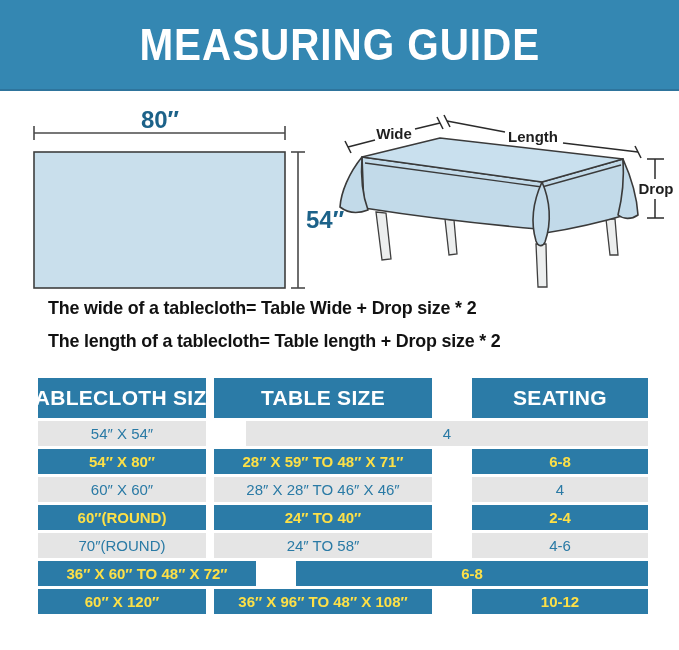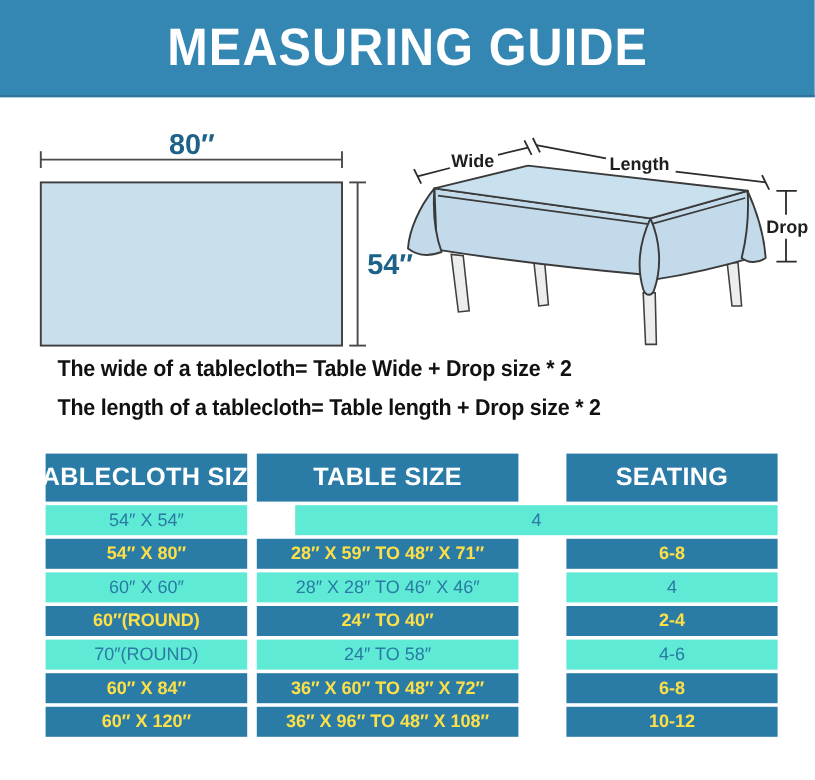--- a/index.html
+++ b/index.html
@@ -8,21 +8,21 @@
     width: 679px; height: 650px;
     position: relative;
     background: #ffffff;
     font-family: "Liberation Sans", sans-serif;
     overflow: hidden;
   }
 
   
   .banner {
     position: absolute; left: 0; top: 0;
-    width: 679px; height: 81px;
+    width: 679px; height: 91px;
     background: #3487b2;
     border-bottom: 2px solid #2e749c;
     display: flex; align-items: center; justify-content: center;
   }
   .banner-title {
     color: #ffffff;
     font-size: 44px;
     font-weight: bold;
     letter-spacing: 1px;
     transform: scaleX(0.92);
@@ -67,21 +67,21 @@
   .c3 { flex: 1; margin-left: 32px; }
   .th {
     height: 40px;
     background: #2b7ba7;
     color: #ffffff;
     font-size: 21px;
     font-weight: bold;
     letter-spacing: 0.3px;
   }
   .td { height: 25px; font-size: 15px; }
-  .trow.light .td { background: #5eead4; color: #2a7aa5; font-weight: normal; }
+  .trow.light .td { background: #e5e5e5; color: #2a7aa5; font-weight: normal; }
   .trow.dark  .td { background: #2b7ba7; color: #fde047; font-weight: bold; }
 </style>
 </head>
 <body>
 
 <div class="banner">
   <div class="banner-title">MEASURING GUIDE</div>
 </div>
 
 <svg class="flat-svg" width="330" height="205" viewBox="0 0 330 205">
@@ -182,21 +182,20 @@
     <div class="cell td c1">60″(ROUND)</div>
     <div class="cell td c2">24″ TO 40″</div>
     <div class="cell td c3">2-4</div>
   </div>
   <div class="trow light">
     <div class="cell td c1">70″(ROUND)</div>
     <div class="cell td c2">24″ TO 58″</div>
     <div class="cell td c3">4-6</div>
   </div>
   <div class="trow dark">
-    <div class="cell td c1">60″ X 84″</div>
     <div class="cell td c2">36″ X 60″ TO 48″ X 72″</div>
     <div class="cell td c3">6-8</div>
   </div>
   <div class="trow dark">
     <div class="cell td c1">60″ X 120″</div>
     <div class="cell td c2">36″ X 96″ TO 48″ X 108″</div>
     <div class="cell td c3">10-12</div>
   </div>
 </div>
 

